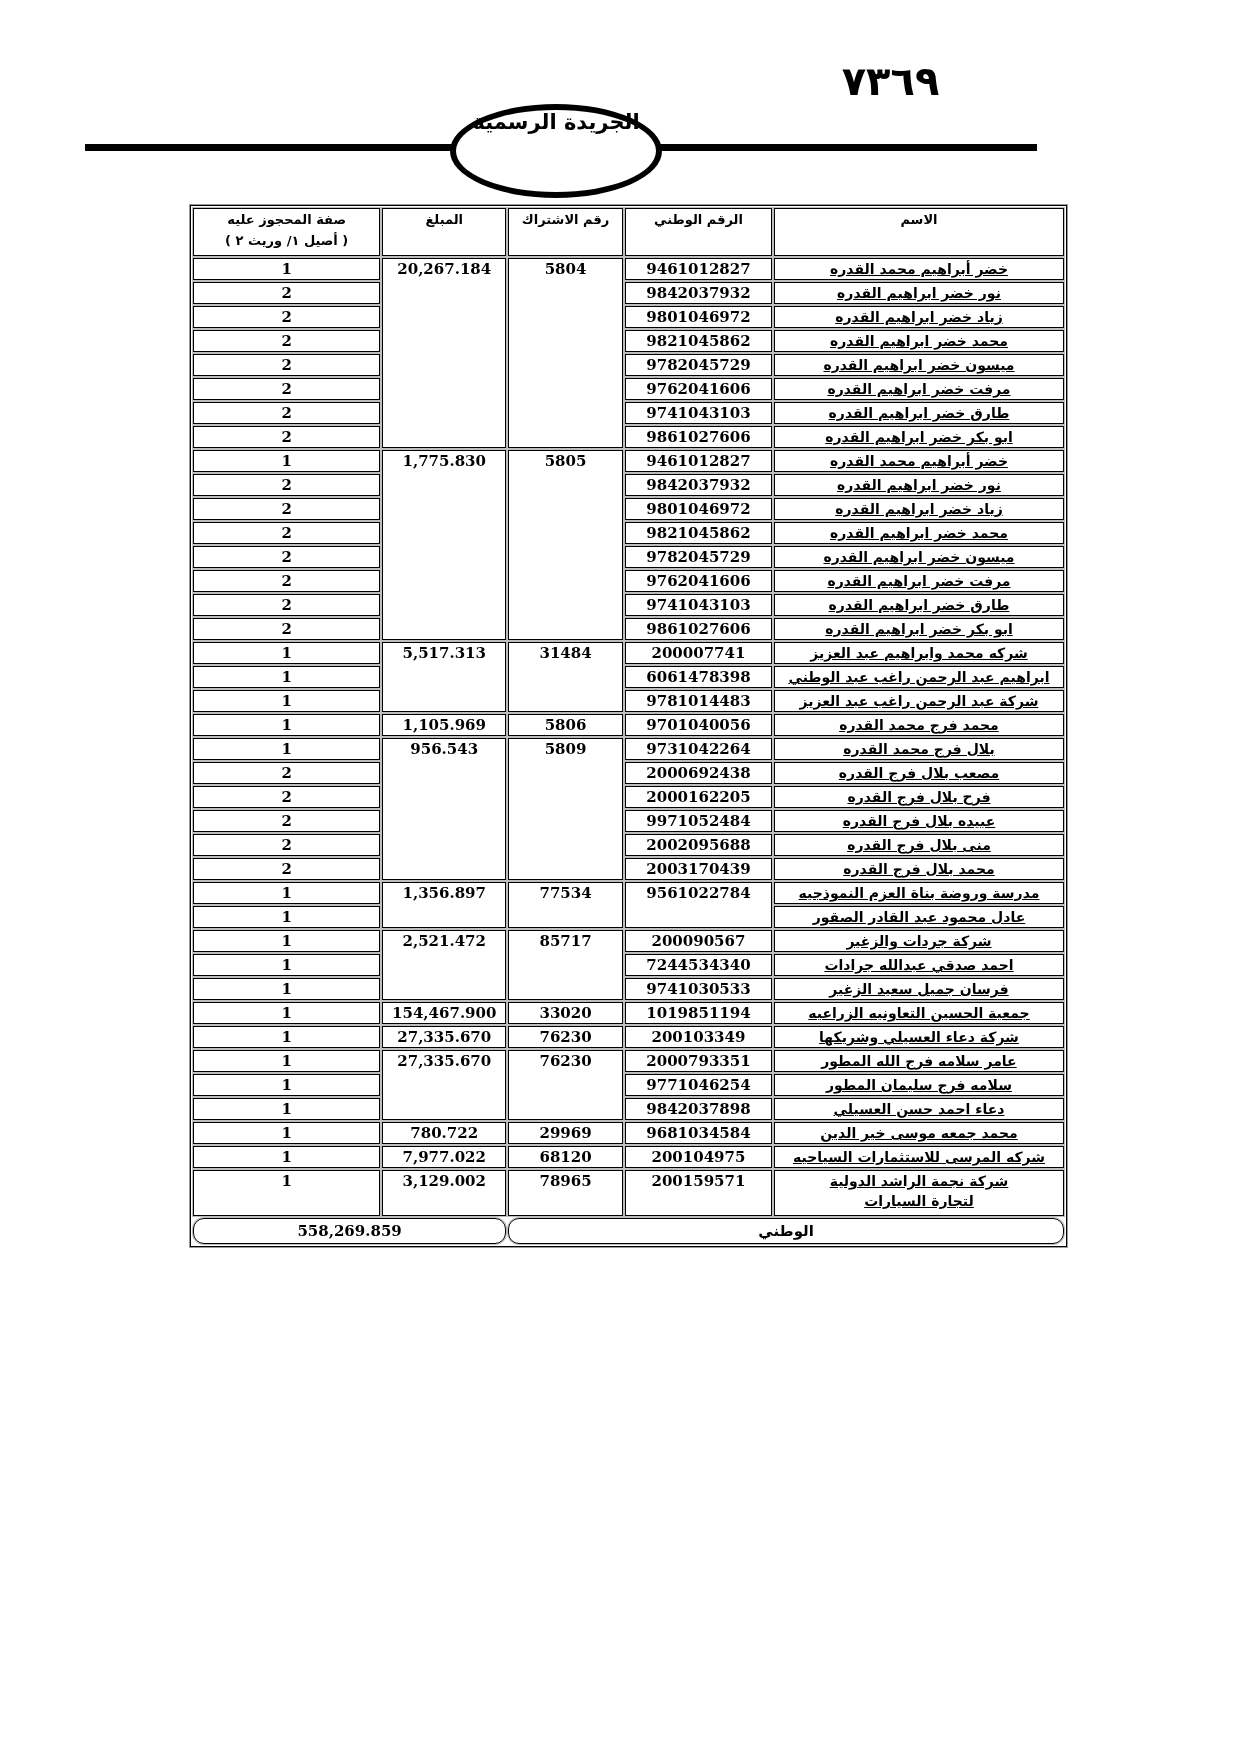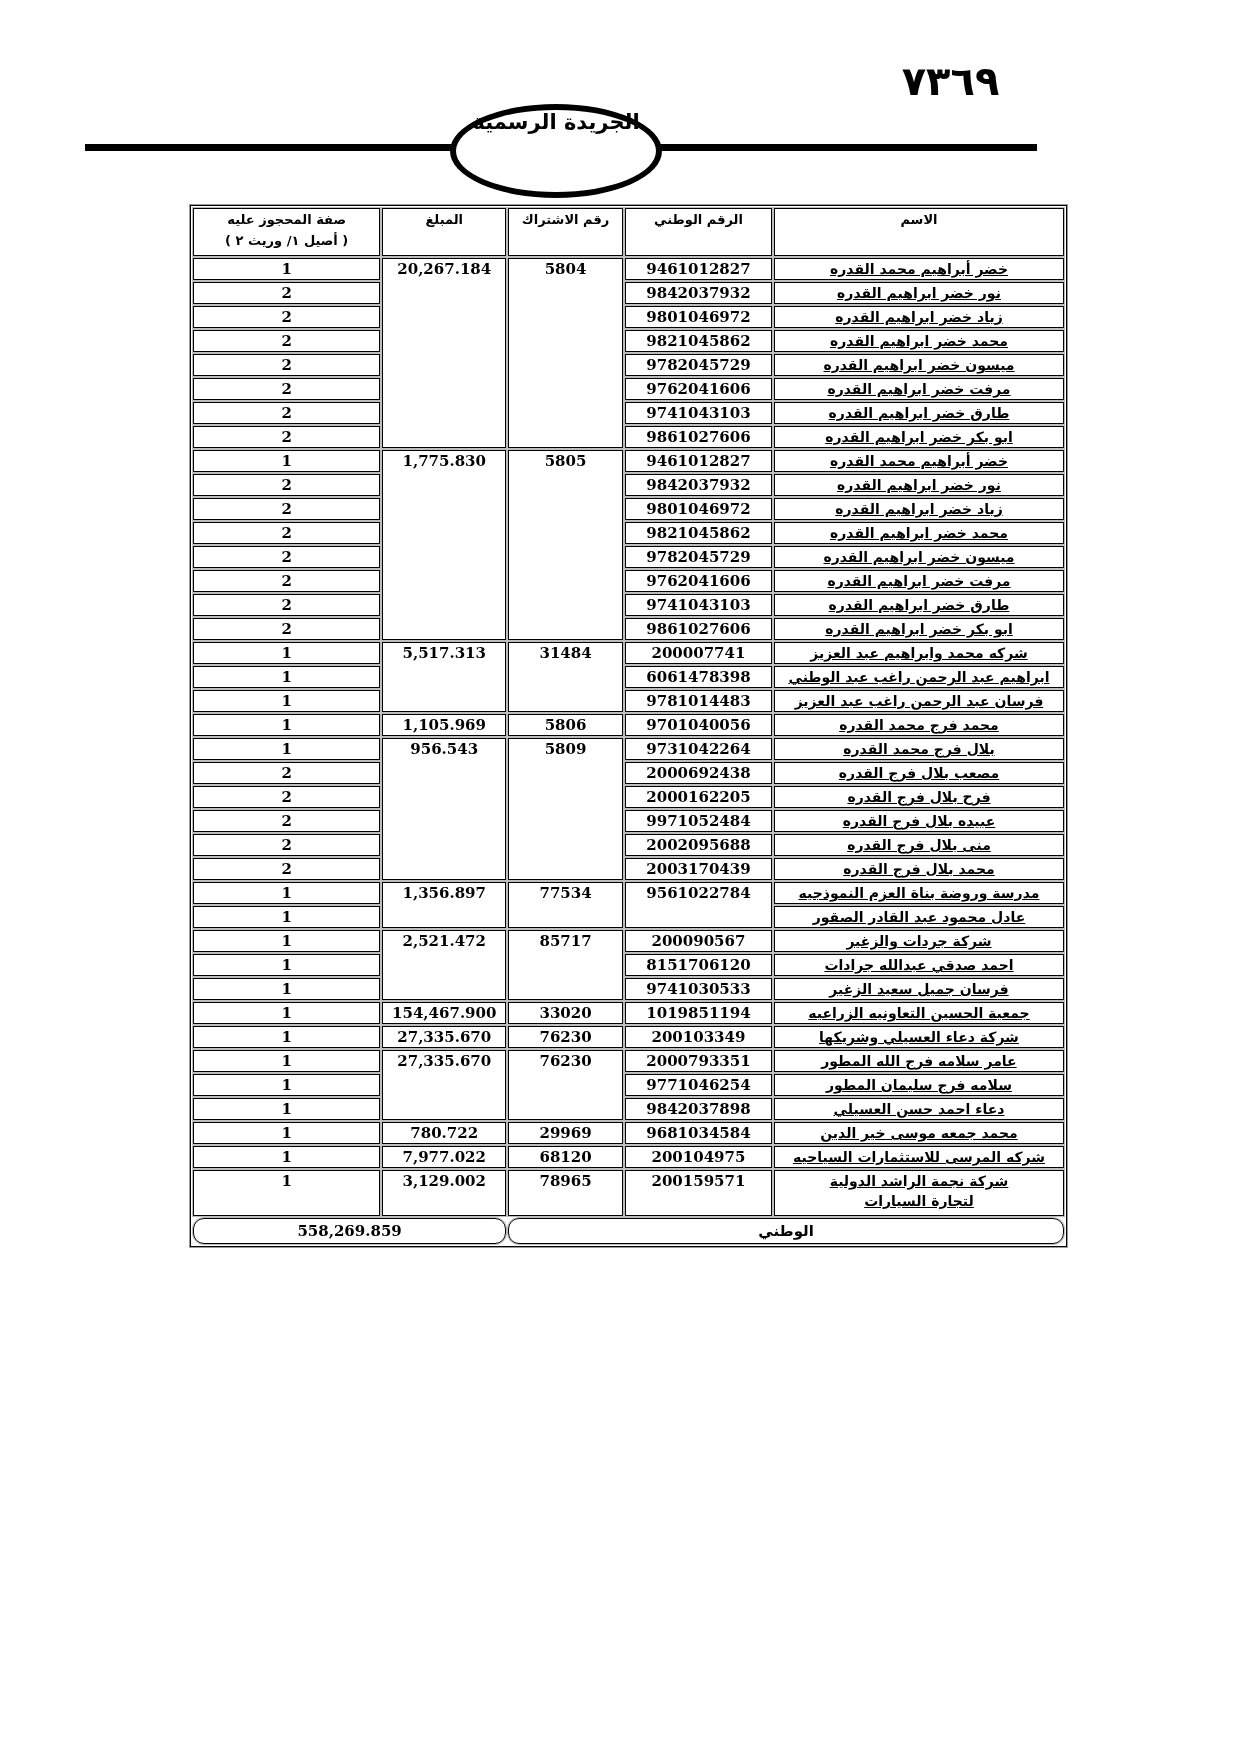--- a/index.html
+++ b/index.html
@@ -6,21 +6,21 @@
   body {
     width: 1241px; height: 1755px;
     background: #ffffff;
     position: relative;
     font-family: "DejaVu Sans", sans-serif;
     direction: rtl;
   }
   
   .page-number {
     position: absolute;
-    top: 58px; left: 888px; width: 125px;
+    top: 58px; left: 828px; width: 125px;
     text-align: center;
     font-size: 40px; font-weight: bold;
     letter-spacing: 4px;
     color: #000;
   }
   .banner-line {
     position: absolute;
     top: 144px; left: 85px;
     width: 952px; height: 7px;
     background: #000;
@@ -214,21 +214,21 @@
           <td class="num" rowspan="3">31484</td>
           <td class="num" rowspan="3">5,517.313</td>
           <td class="num">1</td>
         </tr>
         <tr>
           <td class="name">ابراهيم عبد الرحمن راغب عبد الوطني</td>
           <td class="num">6061478398</td>
           <td class="num">1</td>
         </tr>
         <tr>
-          <td class="name">فرسان عبد الرحمن راغب عبد العزيز</td>
+          <td class="name">شركة عبد الرحمن راغب عبد العزيز</td>
           <td class="num">9781014483</td>
           <td class="num">1</td>
         </tr>
         <tr>
           <td class="name">محمد فرج محمد القدره</td>
           <td class="num">9701040056</td>
           <td class="num" rowspan="1">5806</td>
           <td class="num" rowspan="1">1,105.969</td>
           <td class="num">1</td>
         </tr>
@@ -277,21 +277,21 @@
         </tr>
         <tr>
           <td class="name">شركة جردات والزغير</td>
           <td class="num">200090567</td>
           <td class="num" rowspan="3">85717</td>
           <td class="num" rowspan="3">2,521.472</td>
           <td class="num">1</td>
         </tr>
         <tr>
           <td class="name">احمد صدقي عبدالله جرادات</td>
-          <td class="num">8151706120</td>
+          <td class="num">7244534340</td>
           <td class="num">1</td>
         </tr>
         <tr>
           <td class="name">فرسان جميل سعيد الزغير</td>
           <td class="num">9741030533</td>
           <td class="num">1</td>
         </tr>
         <tr>
           <td class="name">جمعية الحسين التعاونيه الزراعيه</td>
           <td class="num">1019851194</td>

